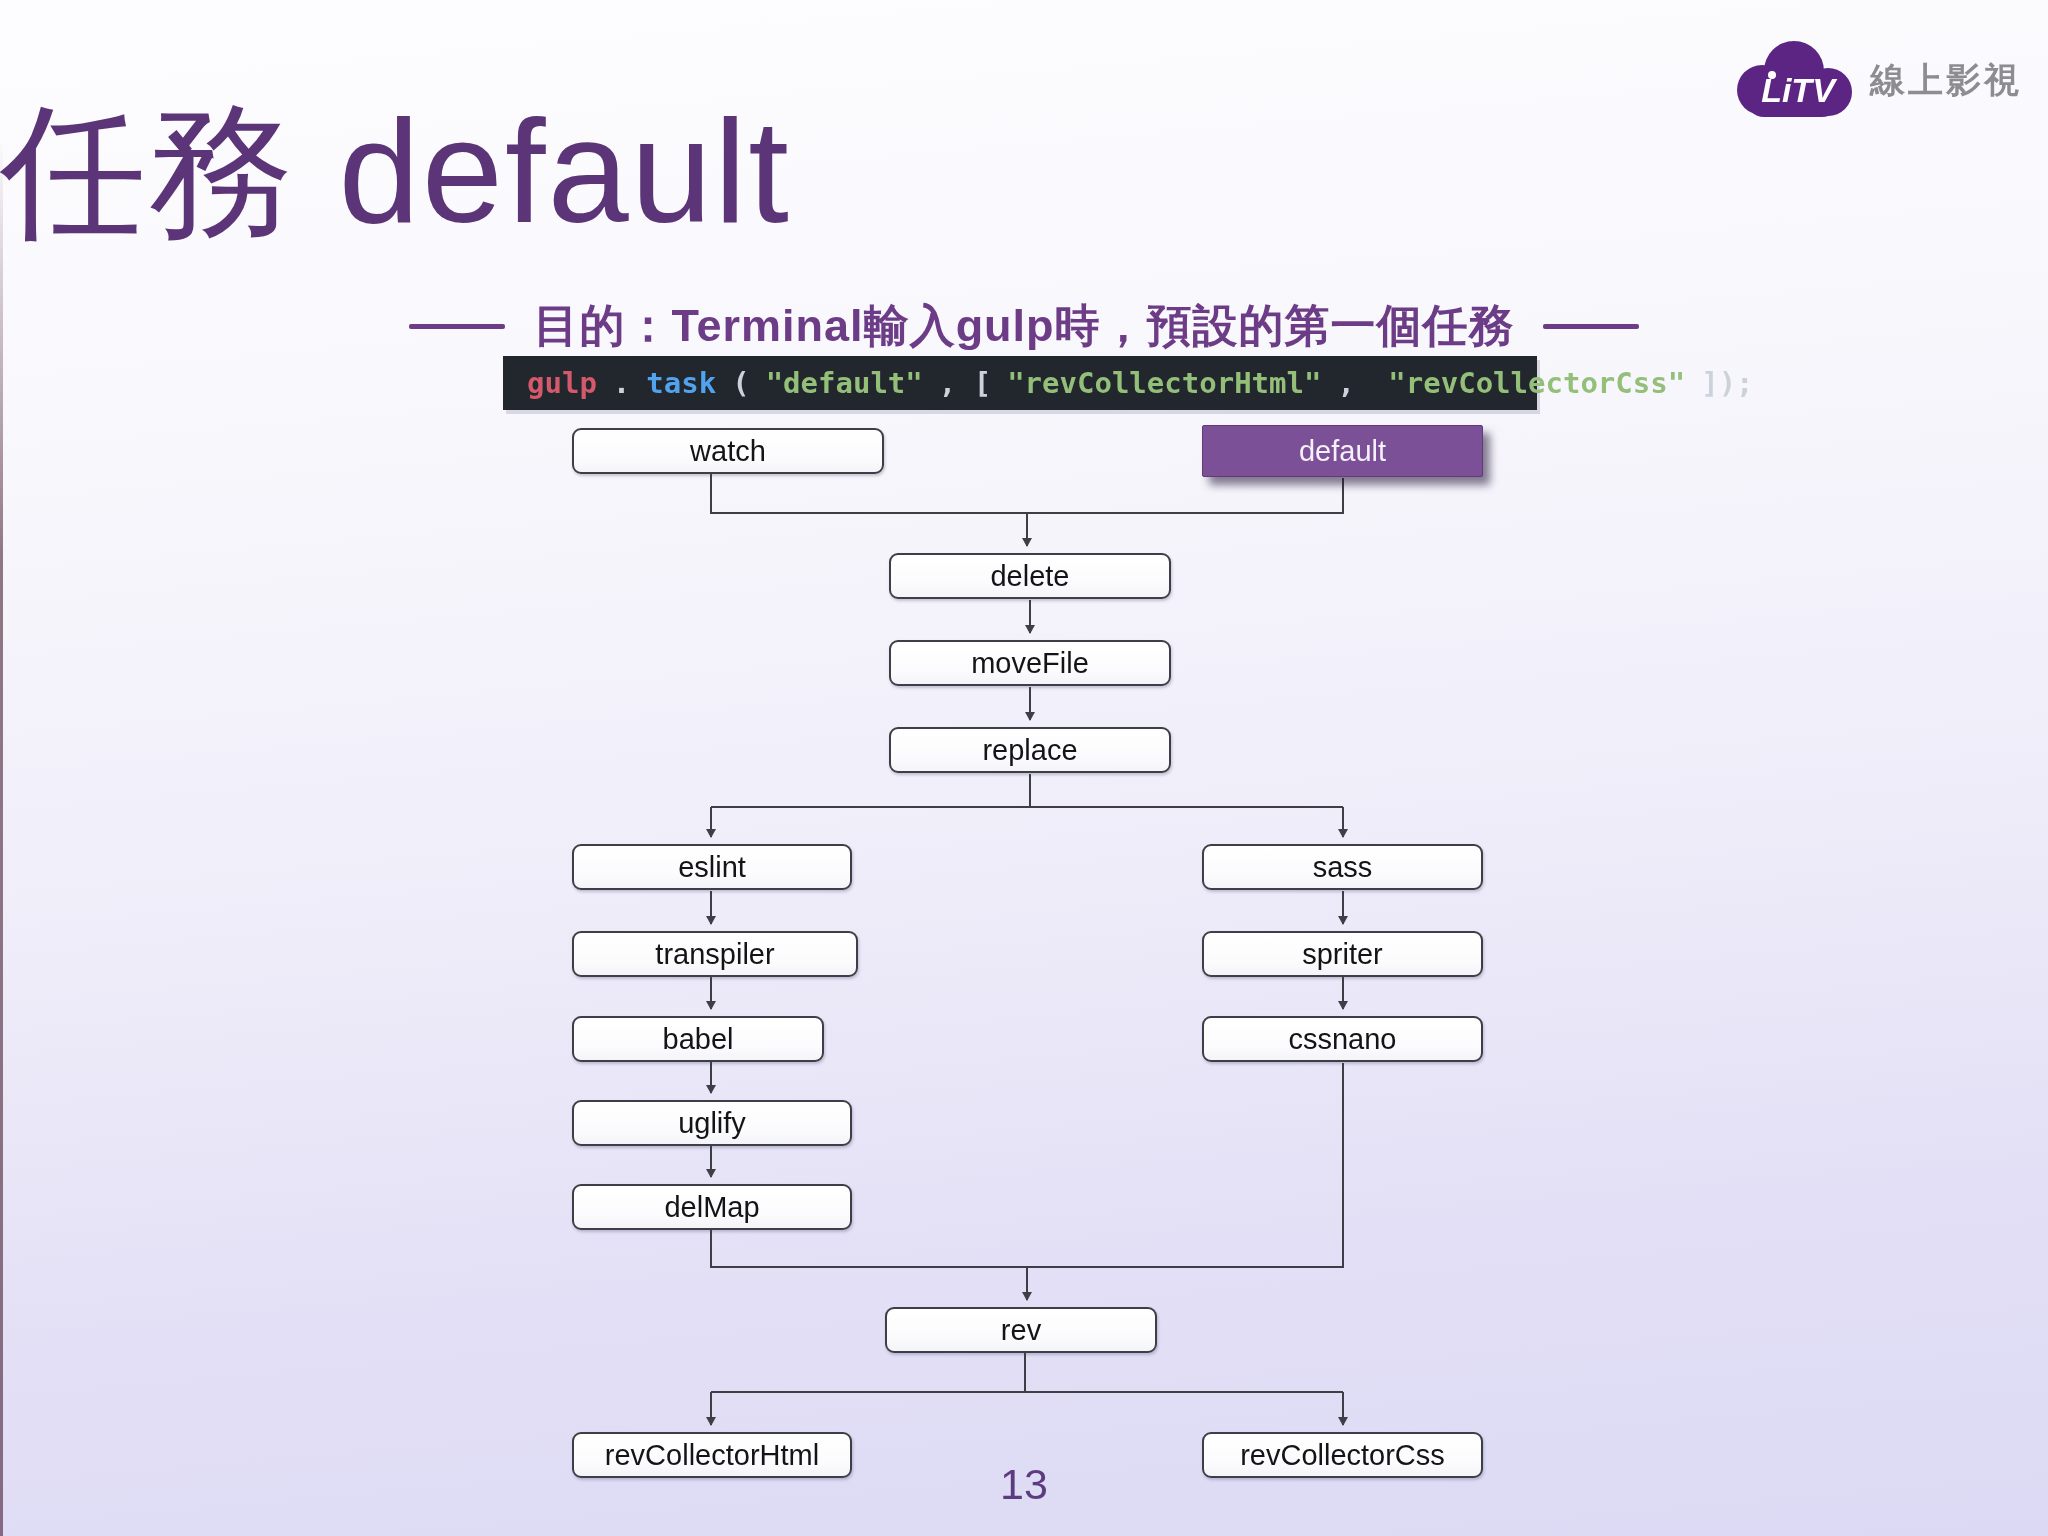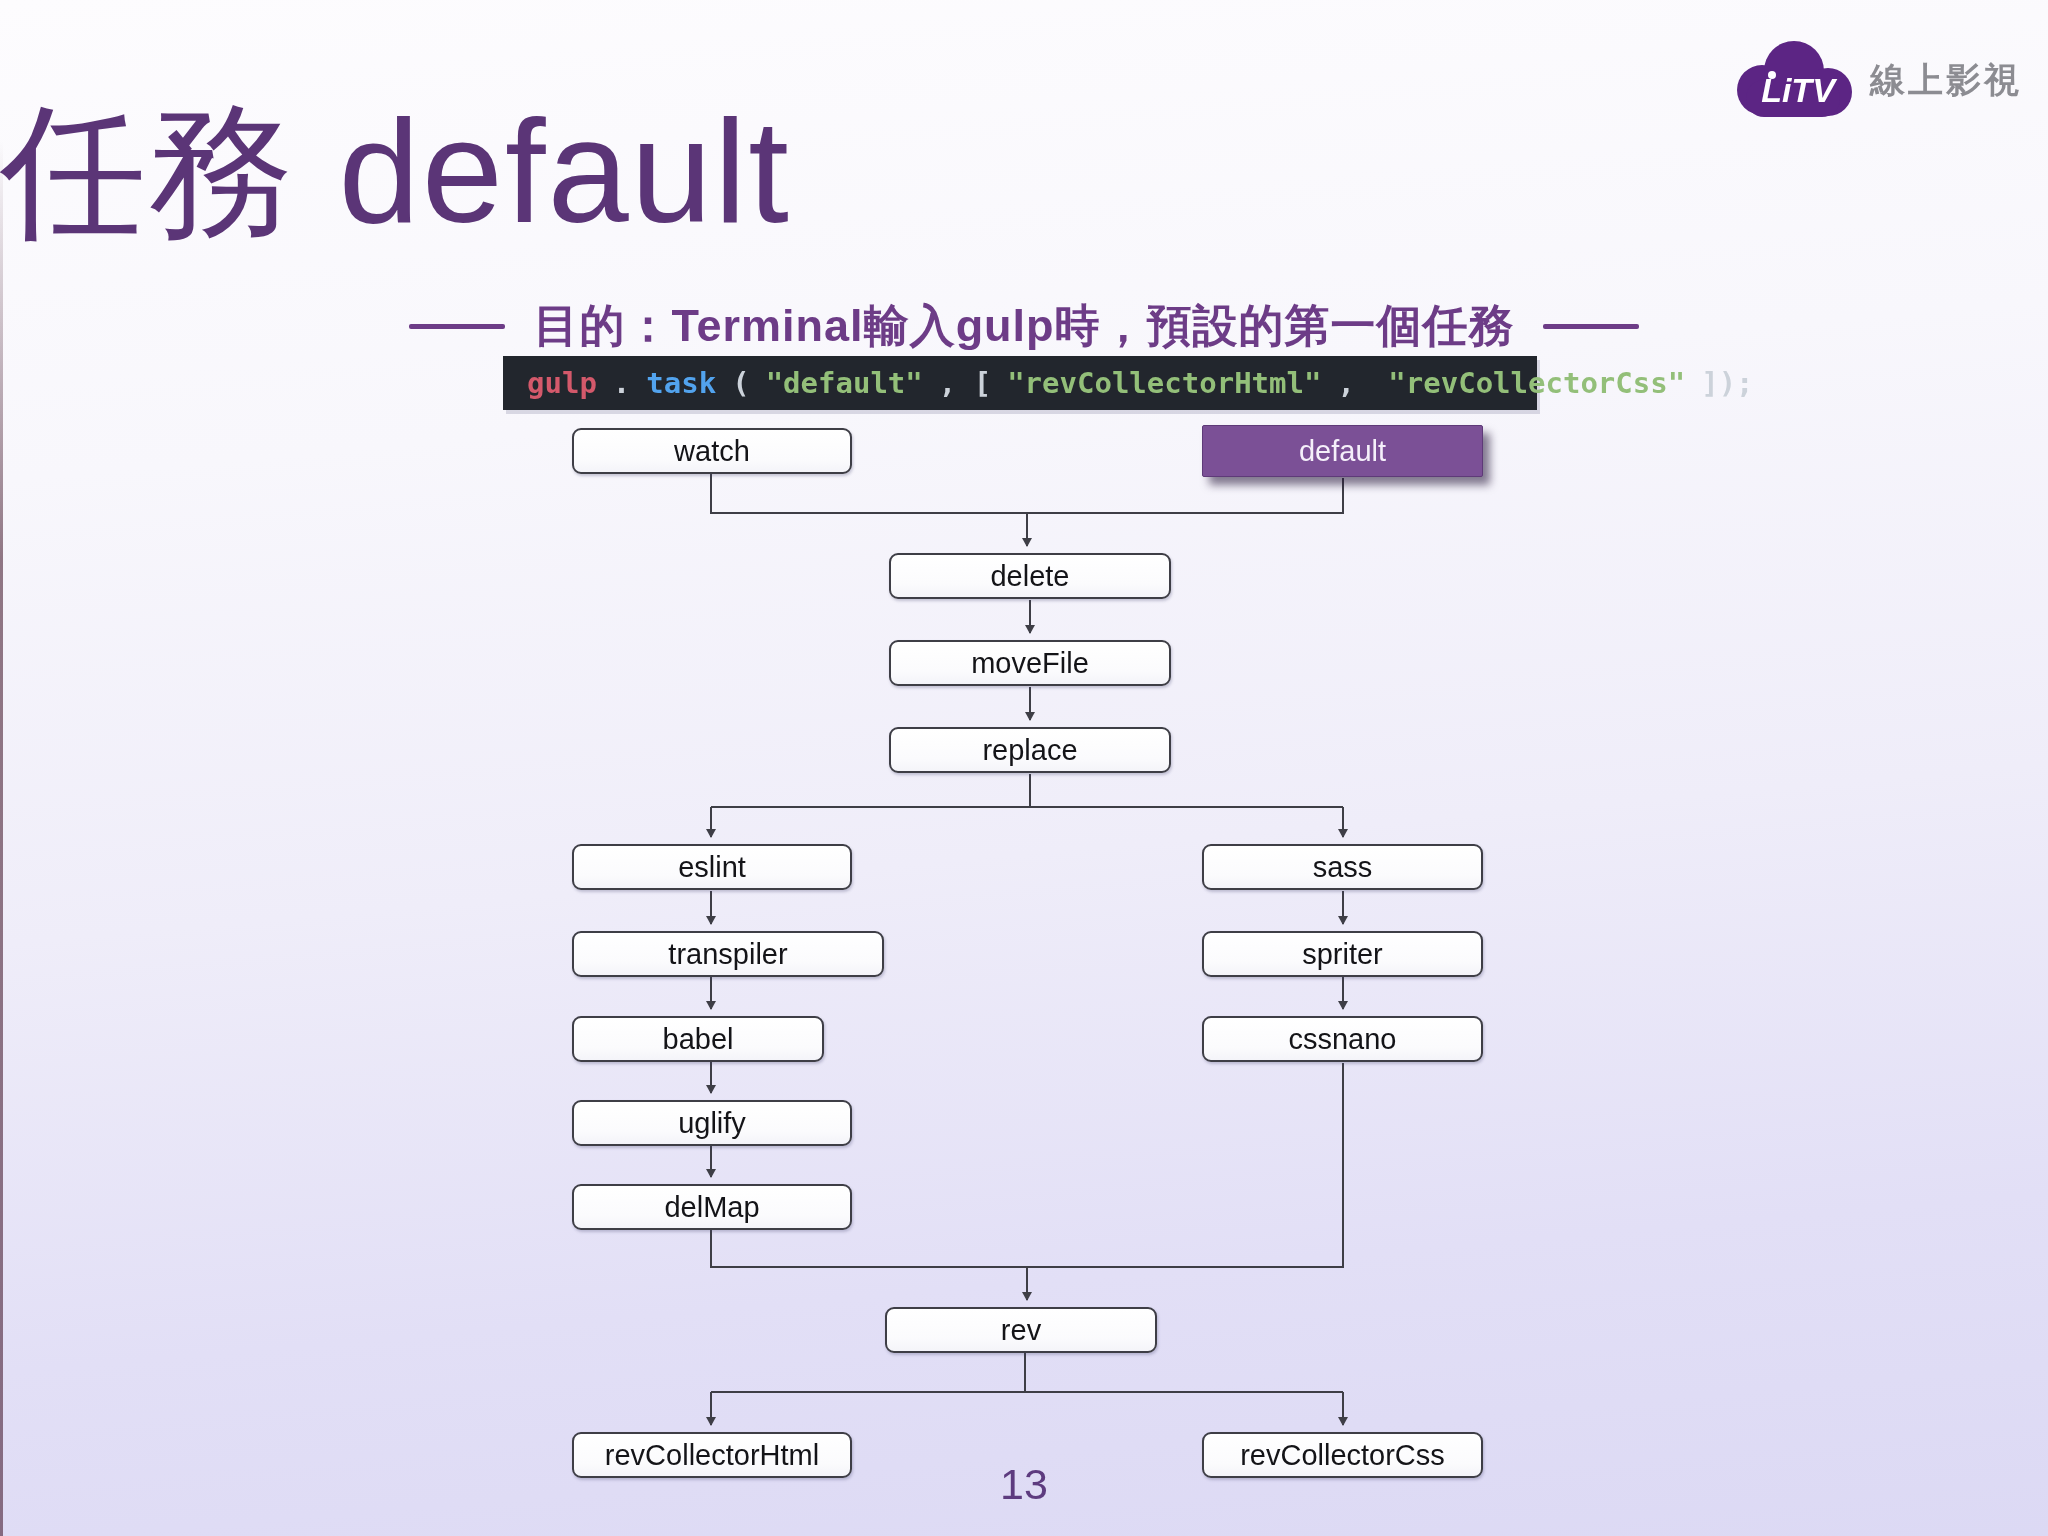--- a/index.html
+++ b/index.html
@@ -66,28 +66,28 @@
     border:2px solid #3e3e46;border-radius:9px;
     font-size:29px;color:#141418;
     box-shadow:1px 2px 3px rgba(70,70,110,0.28);
   }
   .node.highlight{
     background:#7b5096;
     border:1px solid #5e3a78;border-radius:2px;
     color:#f5f0fa;
     box-shadow:7px 8px 9px rgba(35,20,55,0.55);
   }
-  #node-watch{left:572px;top:428px;width:280px;}
+  #node-watch{left:572px;top:428px;width:312px;}
   #node-default{left:1202px;top:425px;width:281px;height:52px;}
   #node-delete{left:889px;top:553px;width:282px;}
   #node-movefile{left:889px;top:640px;width:282px;}
   #node-replace{left:889px;top:727px;width:282px;}
   #node-eslint{left:572px;top:844px;width:280px;}
   #node-sass{left:1202px;top:844px;width:281px;}
-  #node-transpiler{left:572px;top:931px;width:312px;}
+  #node-transpiler{left:572px;top:931px;width:286px;}
   #node-spriter{left:1202px;top:931px;width:281px;}
   #node-babel{left:572px;top:1016px;width:252px;}
   #node-cssnano{left:1202px;top:1016px;width:281px;}
   #node-uglify{left:572px;top:1100px;width:280px;}
   #node-delmap{left:572px;top:1184px;width:280px;}
   #node-rev{left:885px;top:1307px;width:272px;}
   #node-revcollectorhtml{left:572px;top:1432px;width:280px;}
   #node-revcollectorcss{left:1202px;top:1432px;width:281px;}
   
   .page-number{

